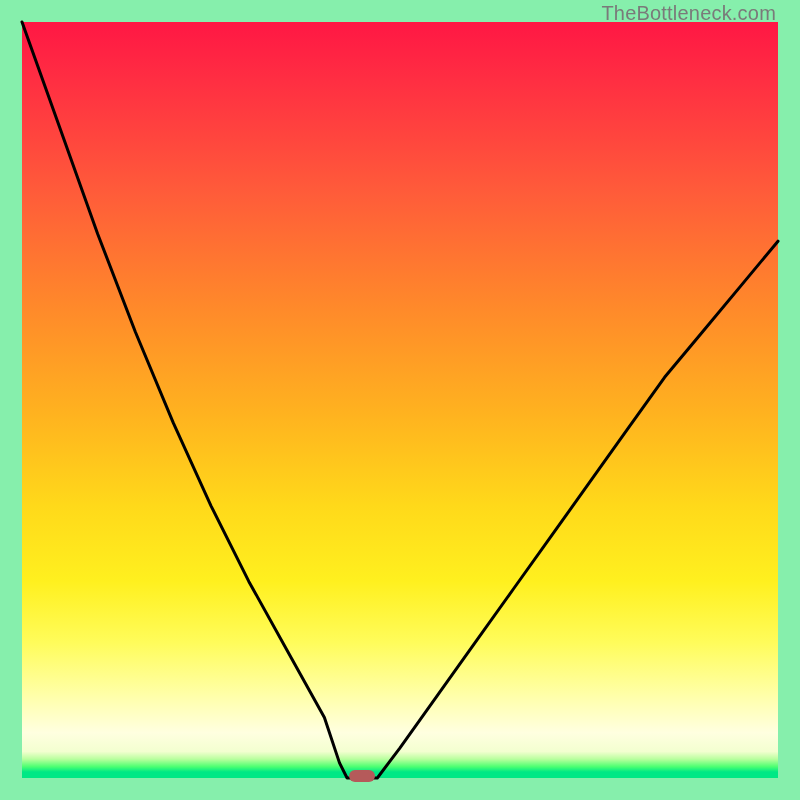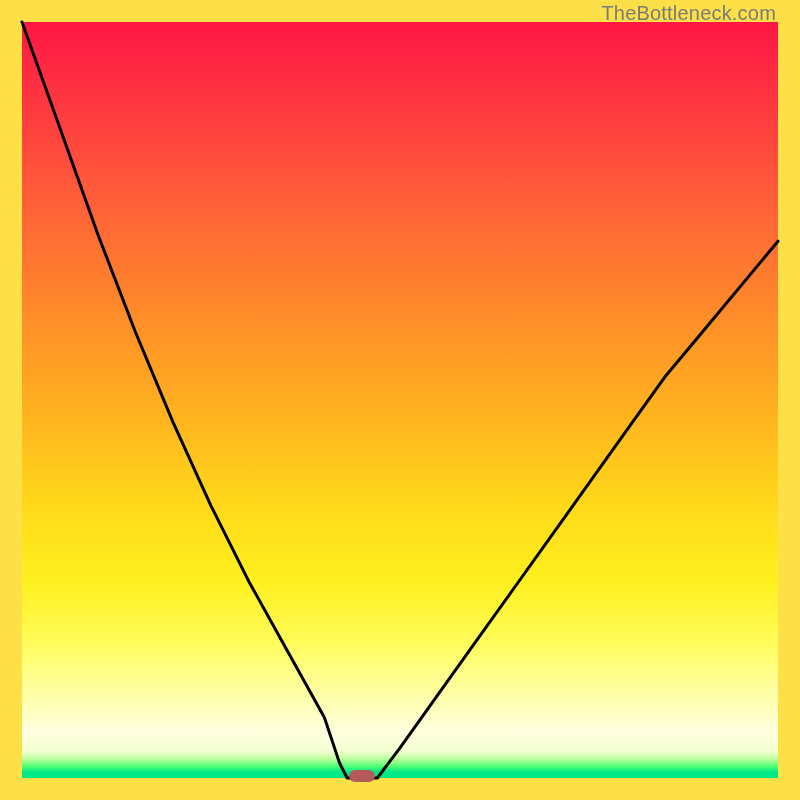--- a/index.html
+++ b/index.html
@@ -8,21 +8,21 @@
     width: 800px;
     height: 800px;
     background: #000;
     overflow: hidden;
     font-family: Arial, Helvetica, sans-serif;
   }
   .frame {
     position: relative;
     width: 800px;
     height: 800px;
-    background: #fde047;
+    background: #86efac;
   }
   .plot-area {
     position: absolute;
     left: 22px;
     top: 22px;
     width: 756px;
     height: 756px;
     
     background: linear-gradient(
       to bottom,

